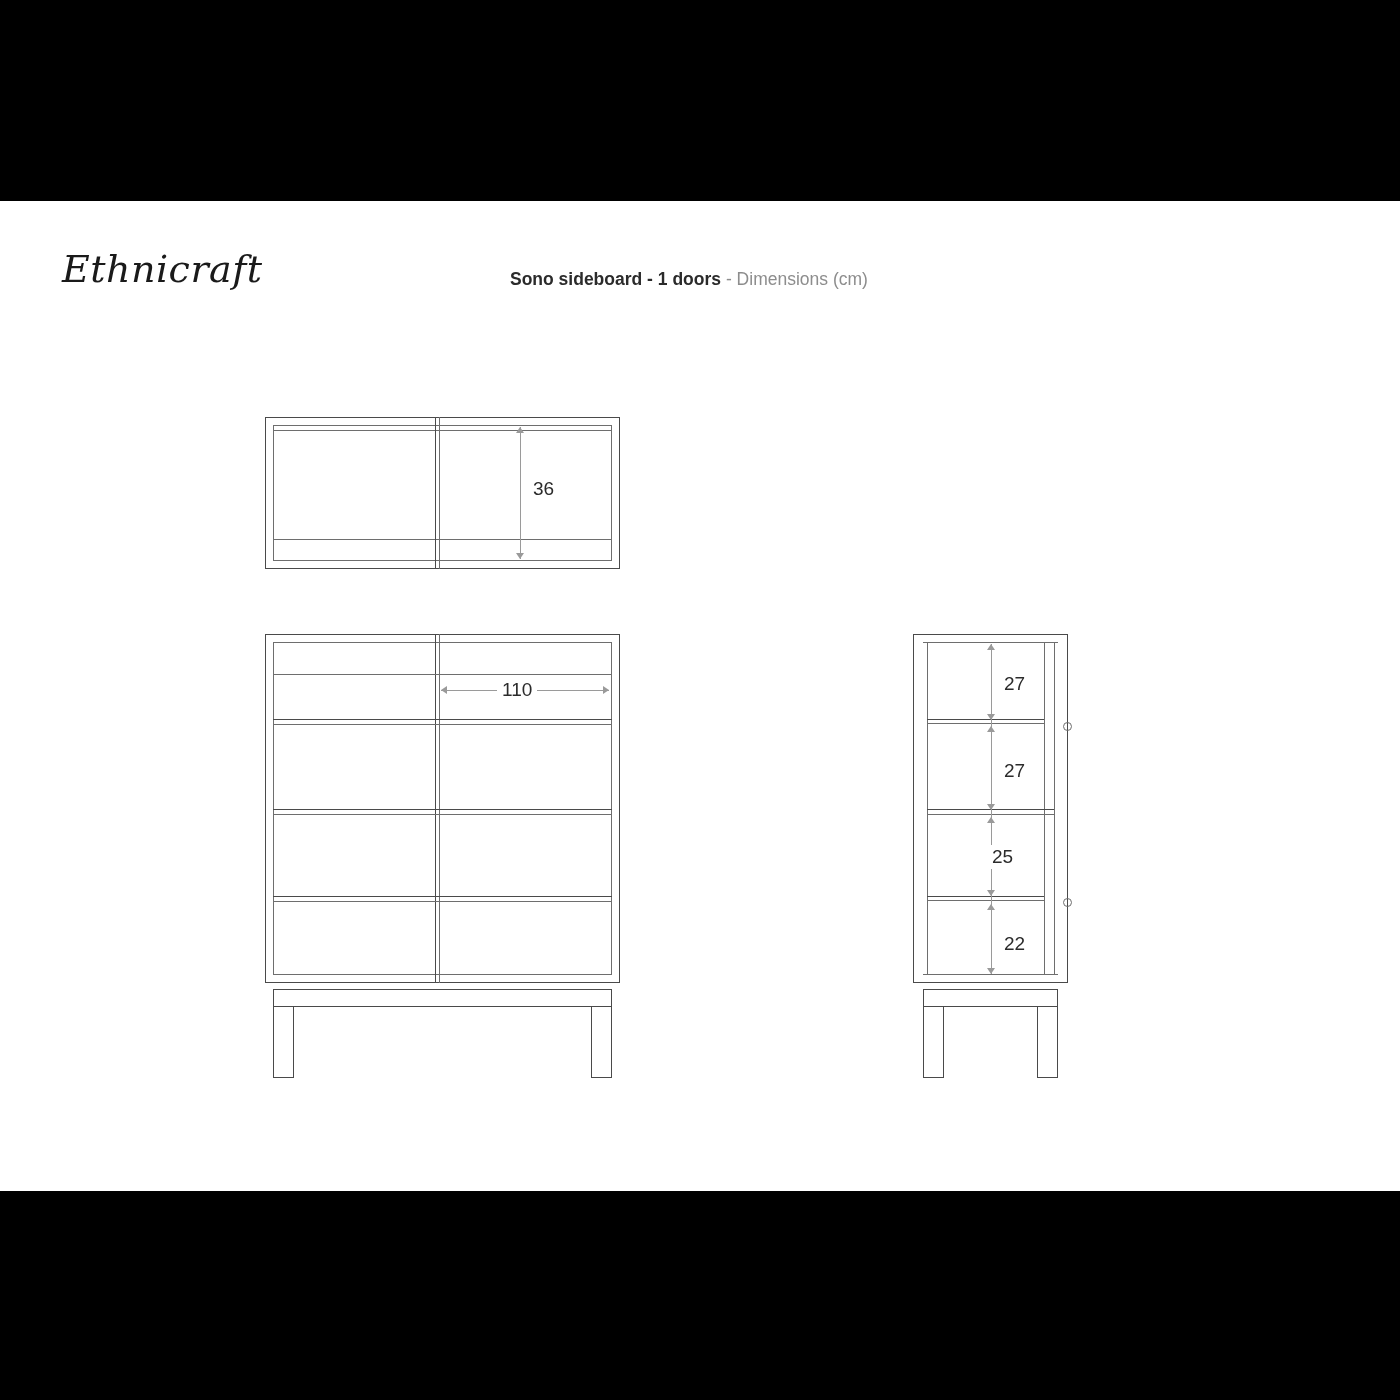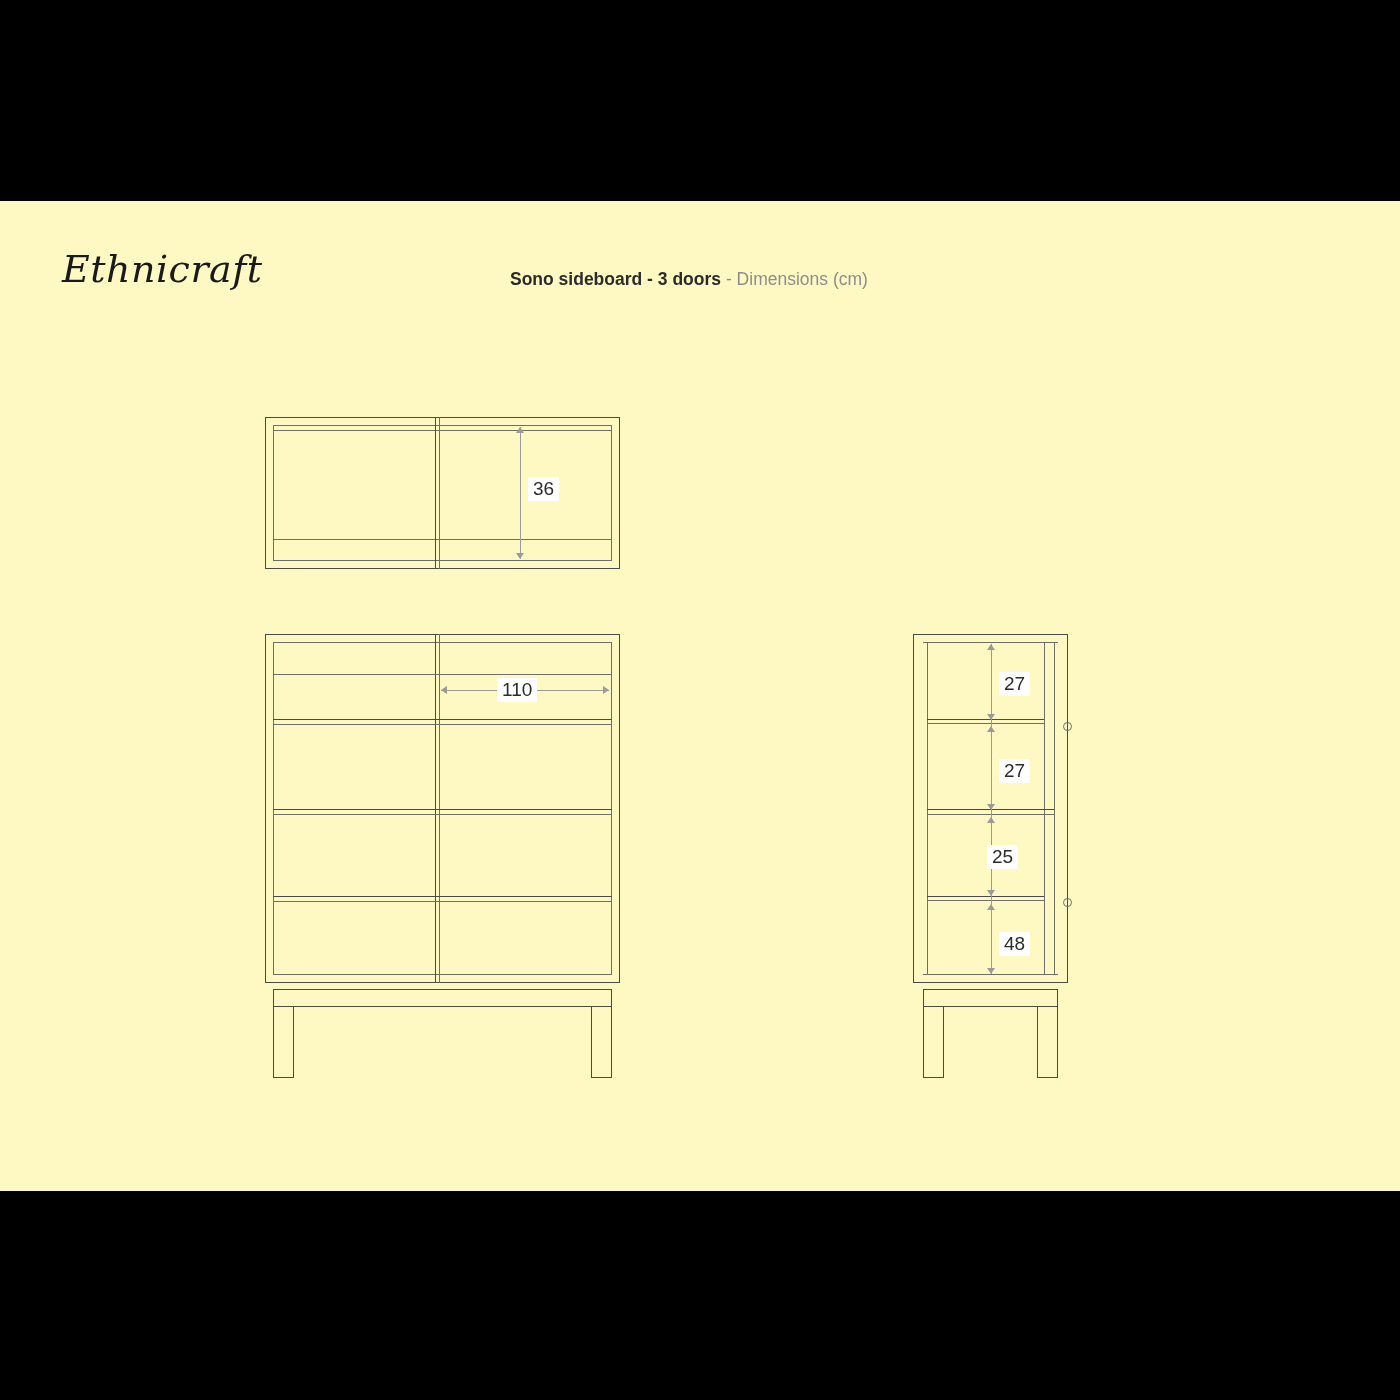--- a/index.html
+++ b/index.html
@@ -12,21 +12,21 @@
     height: 1400px;
     font-family: "Liberation Sans", sans-serif;
     overflow: hidden;
   }
   .page {
     position: absolute;
     left: 0;
     top: 201px;
     width: 1400px;
     height: 990px;
-    background: #fef9c3;
+    background: #ffffff;
     text-decoration: underline;
   }
   .brand {
     position: absolute;
     left: 62px;
     top: 46px;
     font-family: "DejaVu Serif", serif;
     font-style: italic;
     font-size: 38px;
     color: #1a1a1a;
@@ -95,21 +95,21 @@
 </head>
 <body>
 
 <div class="page">
 
   <div class="brand">Ethnicraft</div>
 
   <div class="title">
     <span class="bold">Sono sideboard</span>
     <span class="bold">-</span>
-    <span class="bold">3 doors</span>
+    <span class="bold">1 doors</span>
     <span class="muted">-</span>
     <span class="muted">Dimensions (cm)</span>
   </div>
 
   <div class="view" style="left:265px; top:216px; width:355px; height:152px;padding-left:47px;">
 
     <div class="ln h" style="left:0; top:0; width:355px;"></div>
     <div class="ln h" style="left:0; top:151px; width:355px;"></div>
     <div class="ln v" style="left:0; top:0; height:152px;"></div>
     <div class="ln v" style="left:354px; top:0; height:152px;"></div>
@@ -224,16 +224,16 @@
     <div class="ahead up" style="left:74px; top:92px;"></div>
     <div class="ahead down" style="left:74px; top:170px;"></div>
     <div class="dim-label" style="left:86px; top:125px;">27</div>
 
     <div class="ahead up" style="left:74px; top:183px;"></div>
     <div class="ahead down" style="left:74px; top:256px;"></div>
     <div class="dim-label" style="left:74px; top:211px;">25</div>
 
     <div class="ahead up" style="left:74px; top:270px;"></div>
     <div class="ahead down" style="left:74px; top:334px;"></div>
-    <div class="dim-label" style="left:86px; top:298px;">48</div>
+    <div class="dim-label" style="left:86px; top:298px;">22</div>
   </div>
 
 </div>
 
 </body></html>

